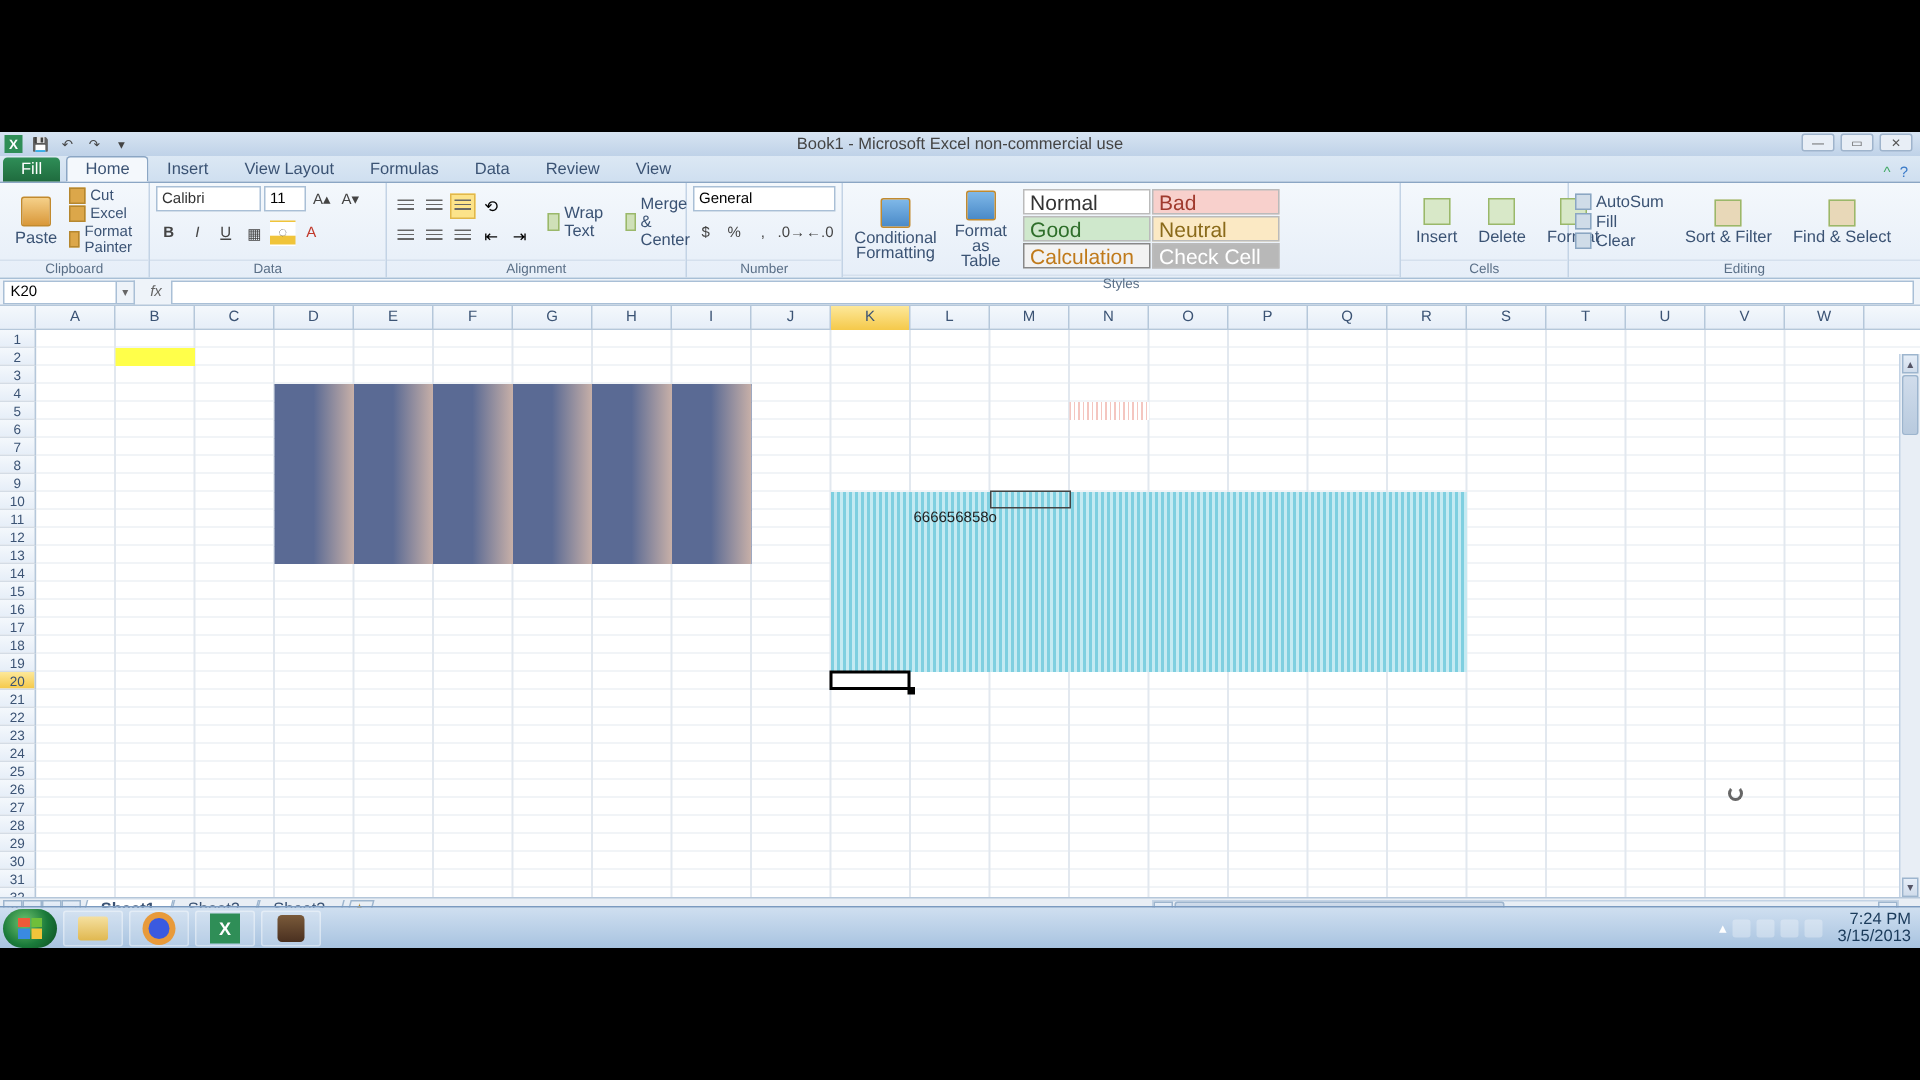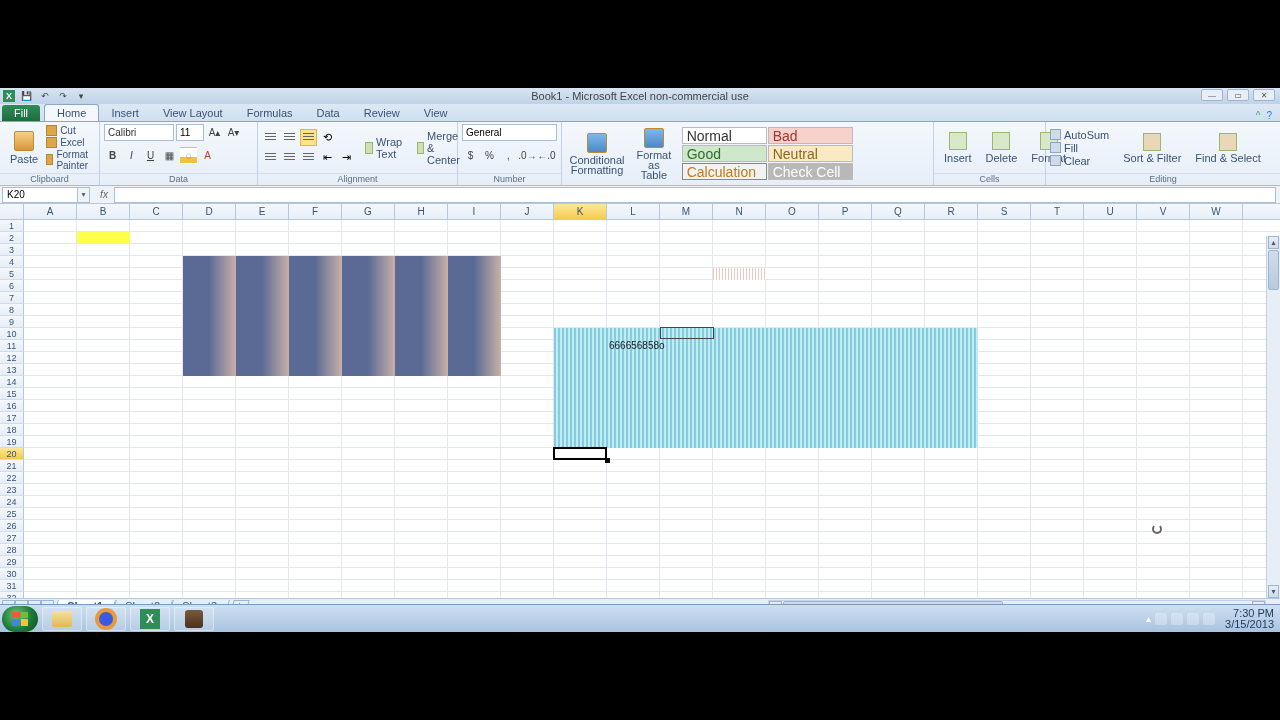--- a/index.html
+++ b/index.html
@@ -305,20 +305,21 @@
           </div>
         <div class="style-gallery">
           <div class="style-cell sc-normal">Normal</div>
           <div class="style-cell sc-bad">Bad</div>
           <div class="style-cell sc-good">Good</div>
           <div class="style-cell sc-neutral">Neutral</div>
           <div class="style-cell sc-calc">Calculation</div>
           <div class="style-cell sc-check">Check Cell</div>
         </div>
       </div>
+      <div class="group-label">Styles</div>
     </div>
 
     <div class="group" style="width:112px">
       <div class="group-content">
         <div class="cells-btn">
             <div class="cic"></div>
             <span>Insert</span>
           </div>
         <div class="cells-btn">
             <div class="cic"></div>
@@ -522,17 +523,17 @@
   <div class="task-icon">
       <span style="width:18px;height:18px;background:linear-gradient(#7a5a3a,#4a3020);border-radius:3px"></span>
     </div>
   <div class="tray">
     <span style="color:#fff;font-size:10px">▴</span>
     <div class="tic"></div>
     <div class="tic"></div>
     <div class="tic"></div>
     <div class="tic"></div>
     <div class="clock">
-      <div>7:30 PM</div>
+      <div>7:24 PM</div>
       <div>3/15/2013</div>
     </div>
   </div>
 </div>
 
 </body></html>

